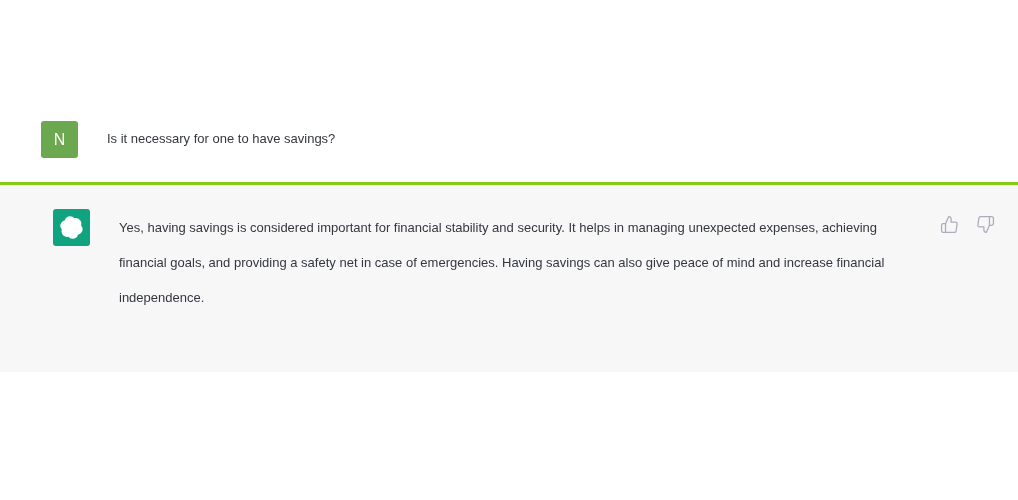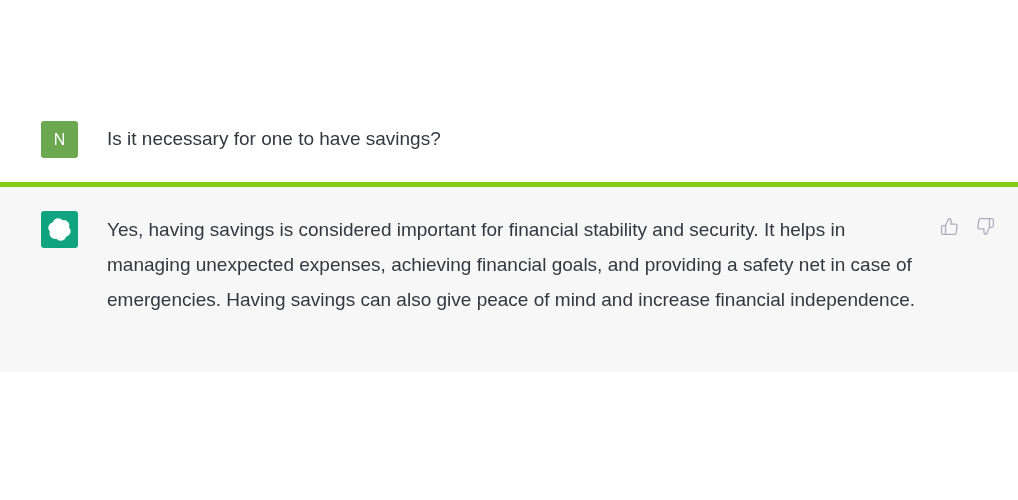--- a/index.html
+++ b/index.html
@@ -25,22 +25,22 @@
     align-items: flex-start;
     position: relative;
   }
   .msg-row.user {
     background: #ffffff;
     padding: 24px 0 24px 0;
     min-height: 72px;
   }
   .msg-row.assistant {
     background: #f7f7f8;
-    border-top: 5px solid #84cc16;
-    padding: 24px 0 28px 0;
+    border-top: 3px solid #84cc16;
+    padding: 24px 0 28px 12px;
     min-height: 190px;
   }
   .spacer-top {
     height: 97px;
     background: #ffffff;
   }
   .avatar-cell {
     width: 100px;
     flex: 0 0 100px;
     display: flex;
@@ -75,21 +75,21 @@
     display: block;
   }
   .msg-content {
     flex: 1 1 auto;
     padding-left: 7px;
     padding-right: 90px;
     box-sizing: border-box;
   }
   .msg-text {
     color: #353740;
-    font-size: 19px;
+    font-size: 13px;
     line-height: 35px;
     font-weight: 400;
     max-width: 820px;
     white-space: pre-wrap;
     margin: 0;
   }
   .msg-row.user .msg-text {
     line-height: 22px;
     padding-top: 7px;
   }

